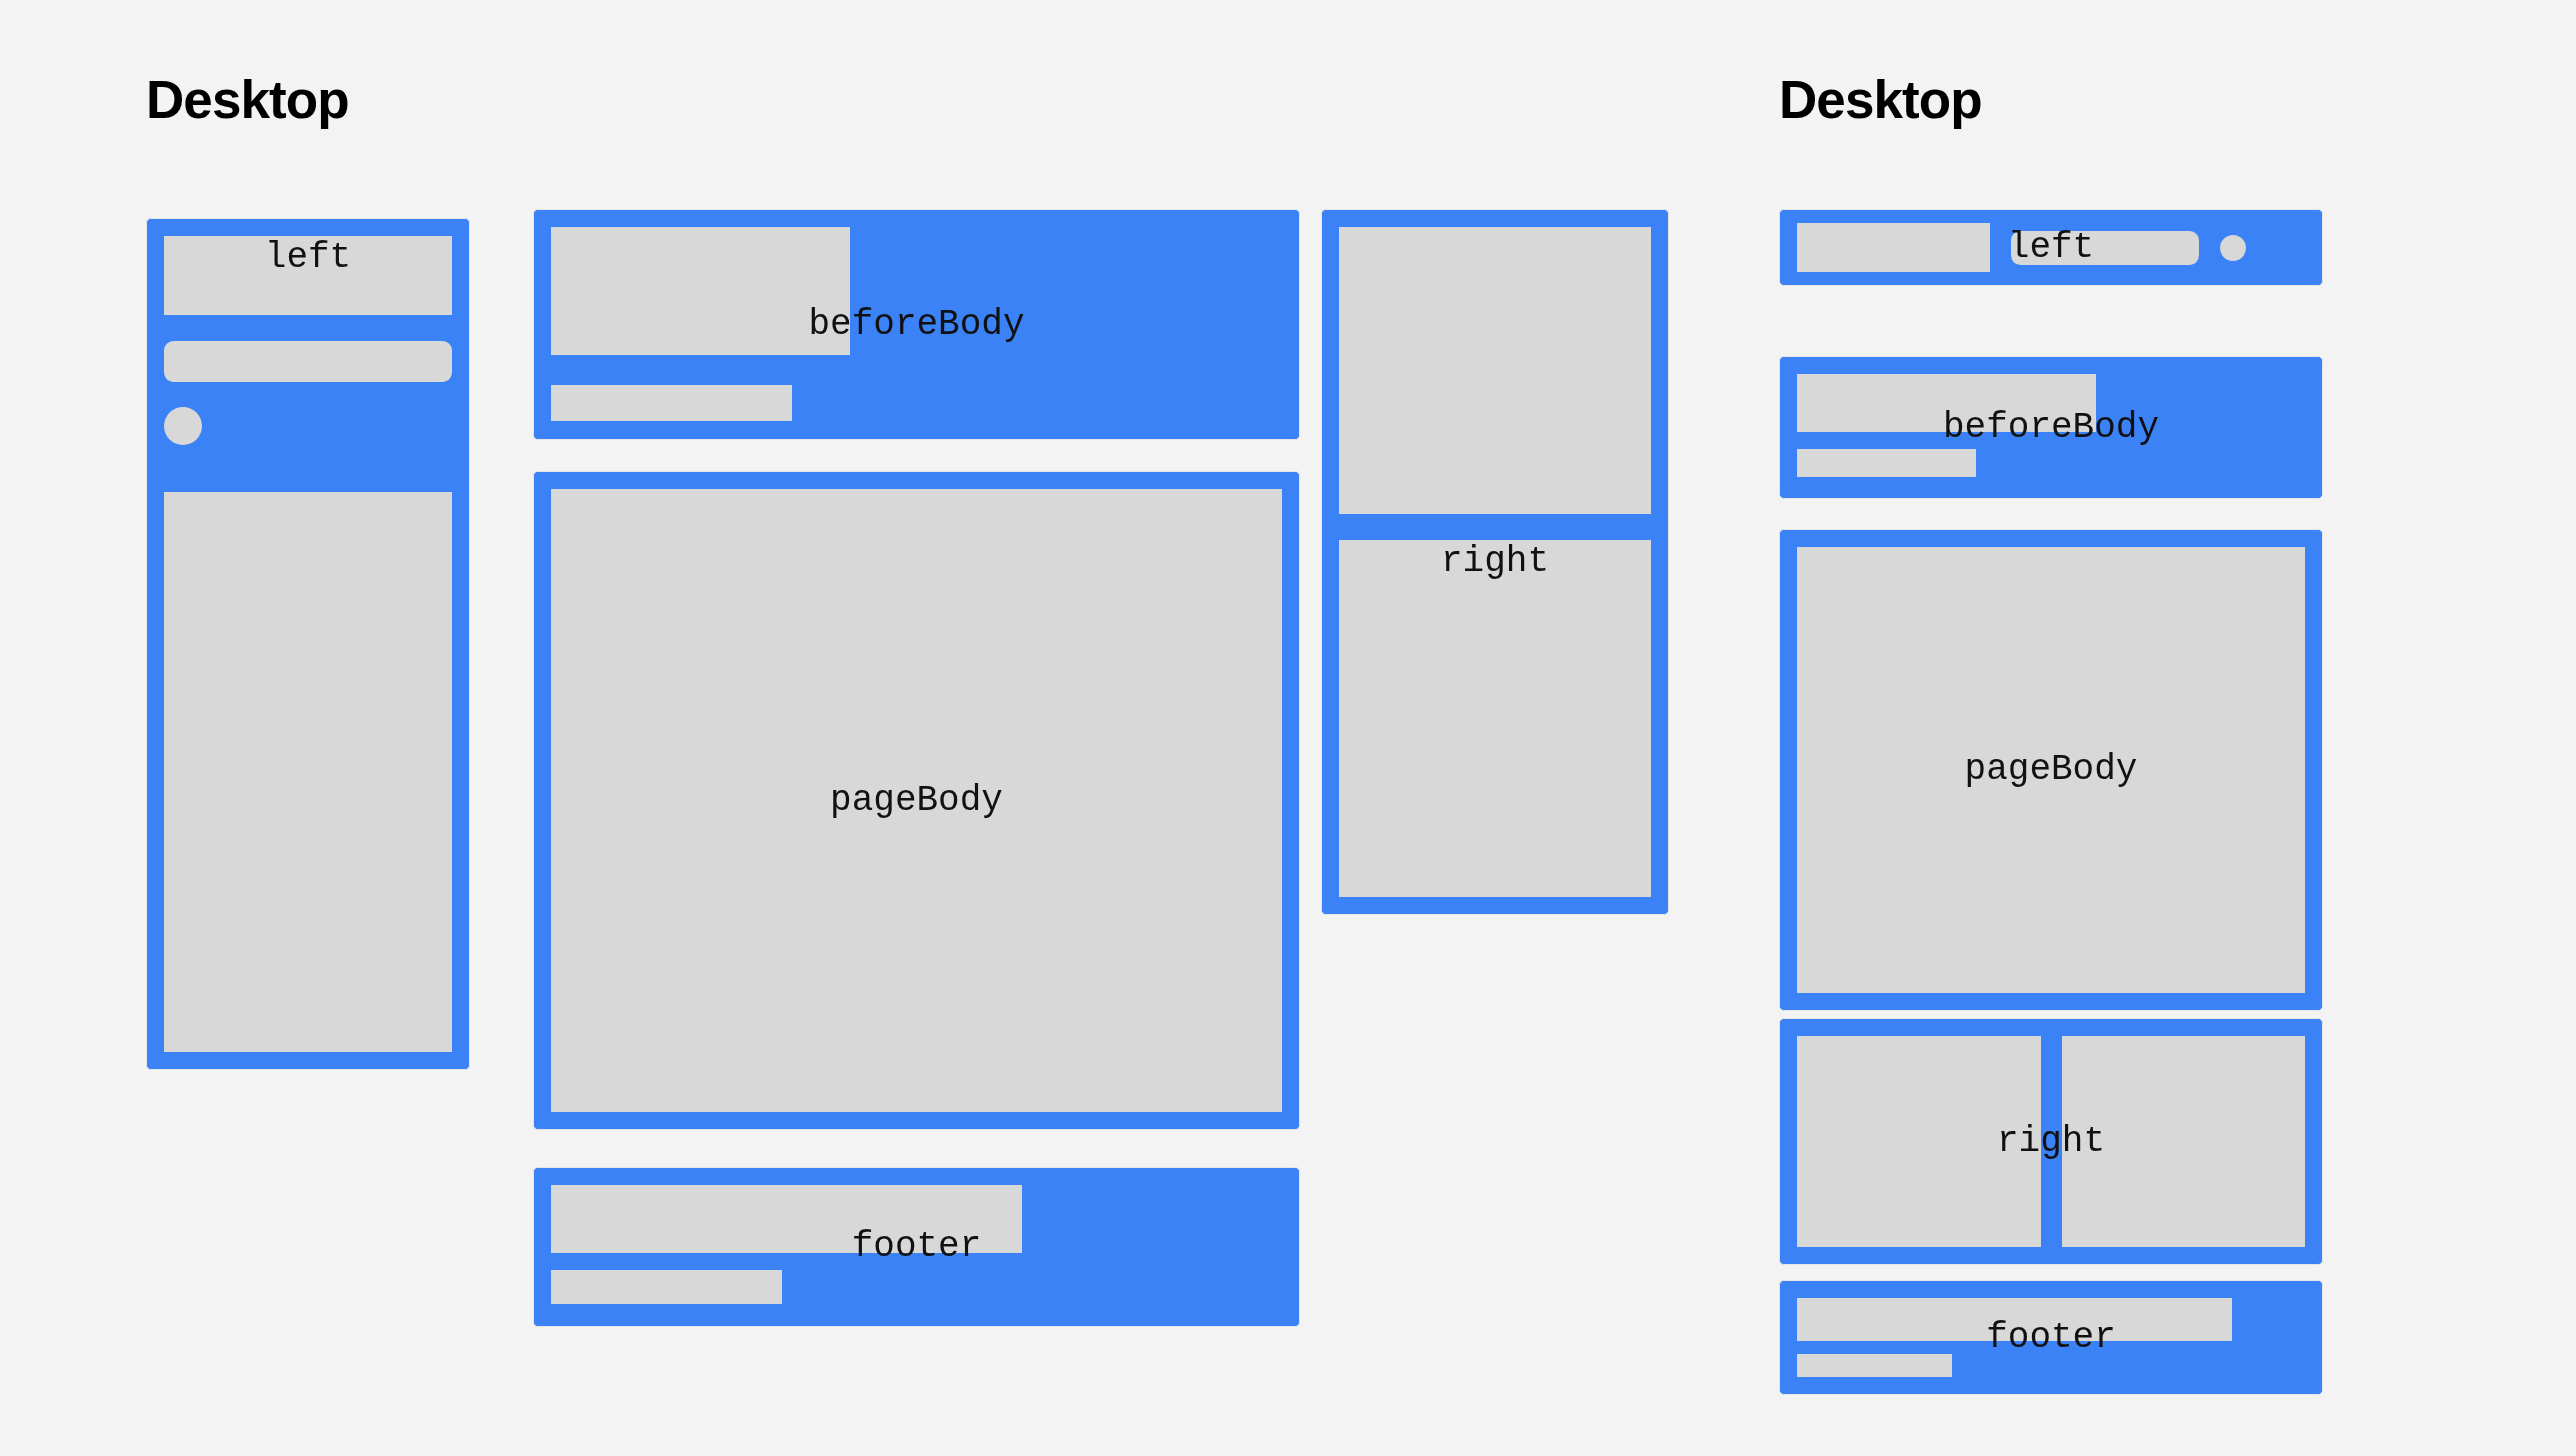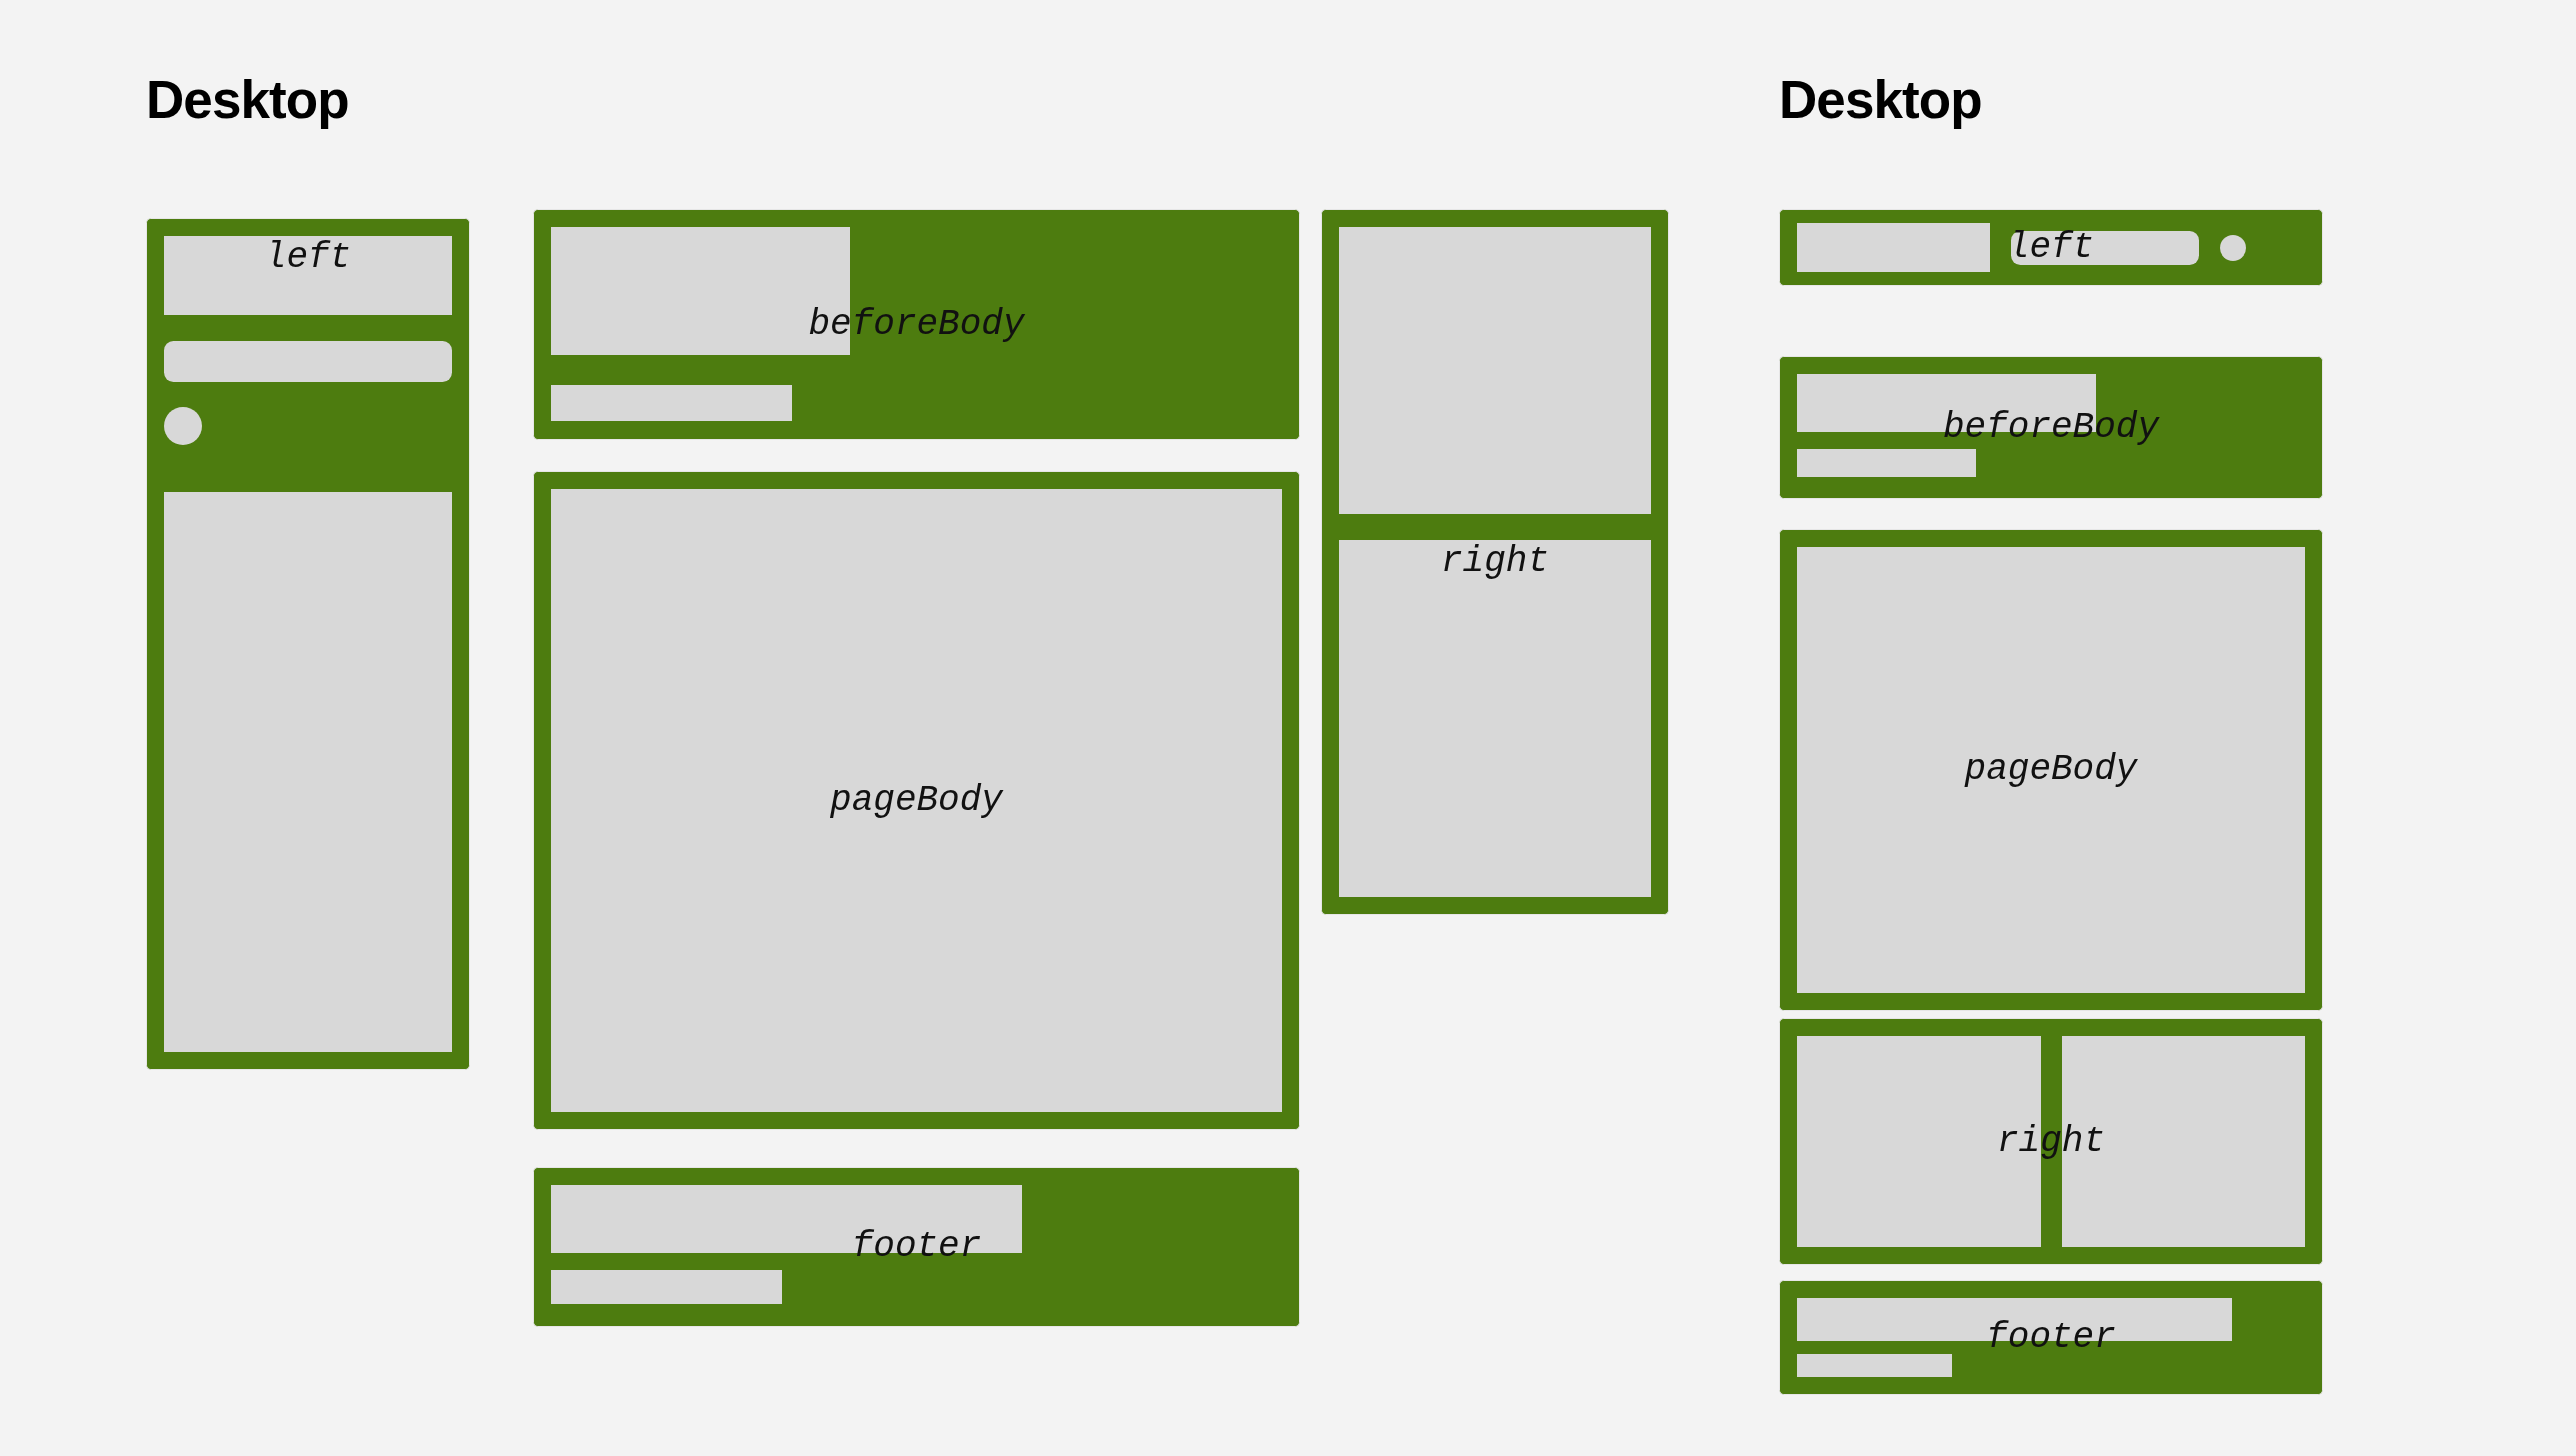--- a/index.html
+++ b/index.html
@@ -30,25 +30,24 @@
     line-height: 53px;
     letter-spacing: -0.9px;
     color: #000000;
   }
   #title-desktop { left: 146px; top: 73px; }
   #title-mobile  { left: 1779px; top: 73px; }
 
   
   .slot {
     position: absolute;
-    background: #4d7c0f;
+    background: #3b82f6;
     border: 1.9px solid #e6e6e6;
     border-radius: 4.7px;
     padding: 17px;
-    font-style: italic;
   }
 
   
   .slot-label {
     position: absolute;
     left: 0;
     right: 0;
     top: 0;
     bottom: 0;
     display: flex;

